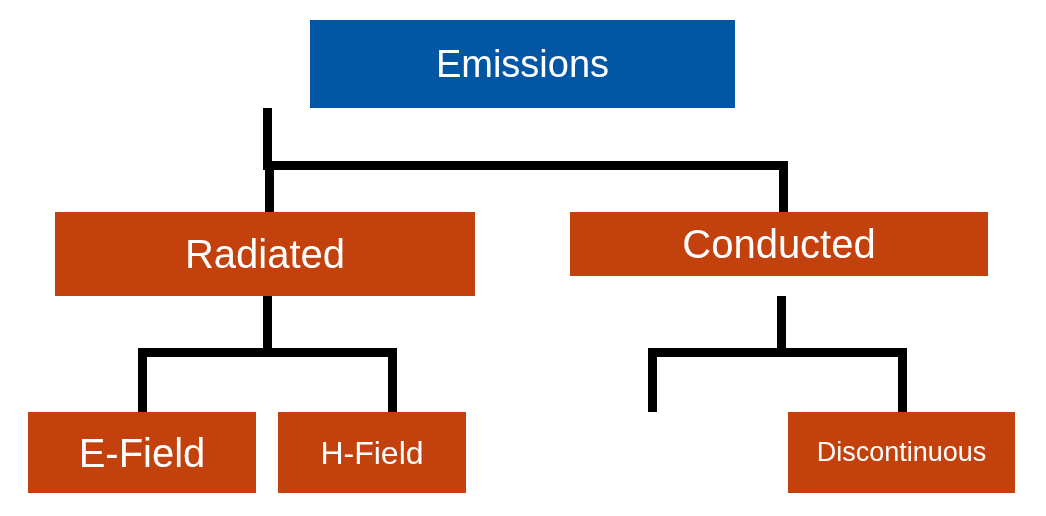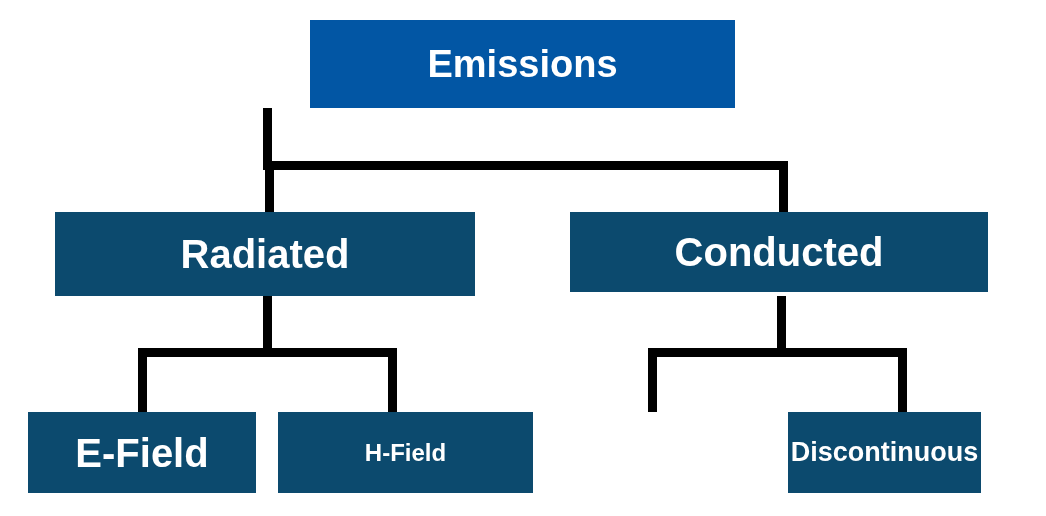--- a/index.html
+++ b/index.html
@@ -8,42 +8,42 @@
     background:#ffffff;
     font-family:"Liberation Sans","DejaVu Sans",sans-serif;
     overflow:hidden;
   }
   #diagram{position:relative;width:1046px;height:516px;}
 
   .node{
     position:absolute;
     display:flex;align-items:center;justify-content:center;
     color:#ffffff;
-    font-weight:bold;
+    font-weight:normal;
     line-height:1;
     text-align:center;
     letter-spacing:0px;
     box-sizing:border-box;
     z-index:2;
   }
   .node.root{background:#0256a4;}
-  .node.branch,.node.leaf{background:#0c4a6e;}
+  .node.branch,.node.leaf{background:#c2410c;}
 
   
   #node-emissions{left:310px;top:20px;width:425px;height:88px;font-size:38px;}
 
   
   #node-radiated{left:55px;top:212px;width:420px;height:84px;font-size:40px;}
-  #node-conducted{left:570px;top:212px;width:418px;height:80px;font-size:40px;}
+  #node-conducted{left:570px;top:212px;width:418px;height:64px;font-size:40px;}
 
   
   #node-efield{left:28px;top:412px;width:228px;height:81px;font-size:40px;}
-  #node-hfield{left:278px;top:412px;width:255px;height:81px;font-size:24px;}
+  #node-hfield{left:278px;top:412px;width:188px;height:81px;font-size:32px;}
   #node-continuous{left:540px;top:412px;width:228px;height:81px;font-size:32px;}
-  #node-discontinuous{left:788px;top:412px;width:193px;height:81px;font-size:27px;}
+  #node-discontinuous{left:788px;top:412px;width:227px;height:81px;font-size:27px;}
 
   
   .conn{position:absolute;background:#000000;z-index:1;}
   .conn.v{width:9px;}
   .conn.h{height:9px;}
 
   
   #conn-root-stem{left:263px;top:108px;width:9px;height:62px;}
   
   #conn-l1-bus{left:265px;top:161px;width:523px;height:9px;}

